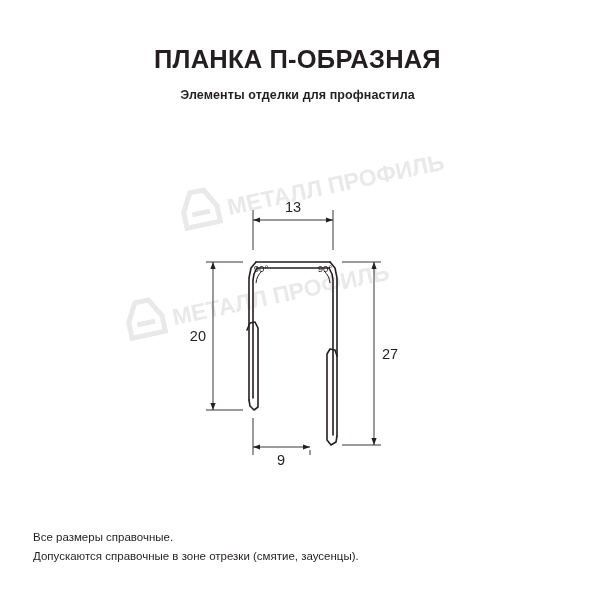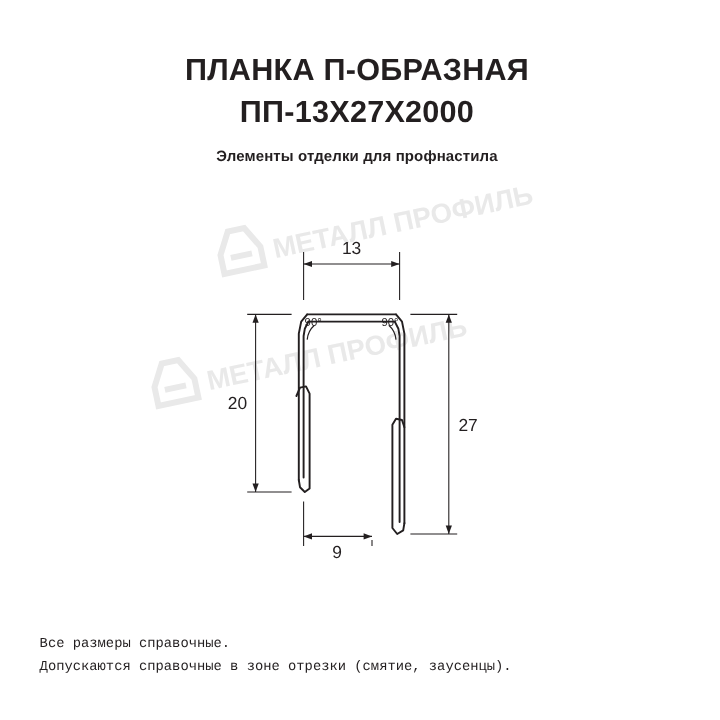--- a/index.html
+++ b/index.html
@@ -56,32 +56,31 @@
     height: 360px;
   }
   .footer {
     position: absolute;
     left: 33px;
     bottom: 34px;
     font-size: 11.5px;
     line-height: 1.65;
     color: #231f20;
   }
-  .footer div { white-space: nowrap; font-family: Liberation Mono, monospace; }
+  .footer div { white-space: nowrap; }
   svg { display: block; }
   .wm { pointer-events: none; }
 </style>
 </head>
 <body>
 
 <div class="page">
 
   <div class="header">
     <div class="title-1">ПЛАНКА П-ОБРАЗНАЯ</div>
-    <div class="title-2">ПП-13Х27Х2000</div>
     <div class="subtitle">Элементы отделки для профнастила</div>
   </div>
 
   <div class="drawing">
     <svg width="600" height="360" viewBox="0 0 600 360">
 
       <g class="wm" fill="#e9e9e9">
         <g transform="translate(180,45) rotate(-12)">
           <path d="M0 18 L10 0 L24 0 L34 18 L34 34 L0 34 Z M8 22 L26 22" fill="none" stroke="#e9e9e9" stroke-width="5"></path>
           <text x="44" y="30" font-family="Liberation Sans, sans-serif" font-size="23" font-weight="bold" fill="#e9e9e9">МЕТАЛЛ ПРОФИЛЬ</text>

